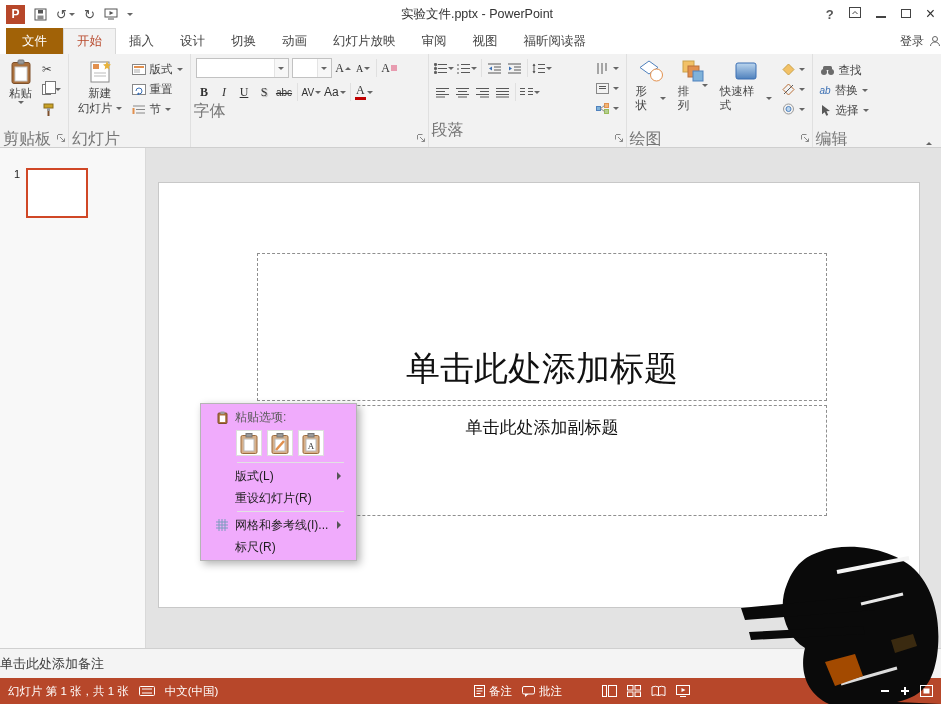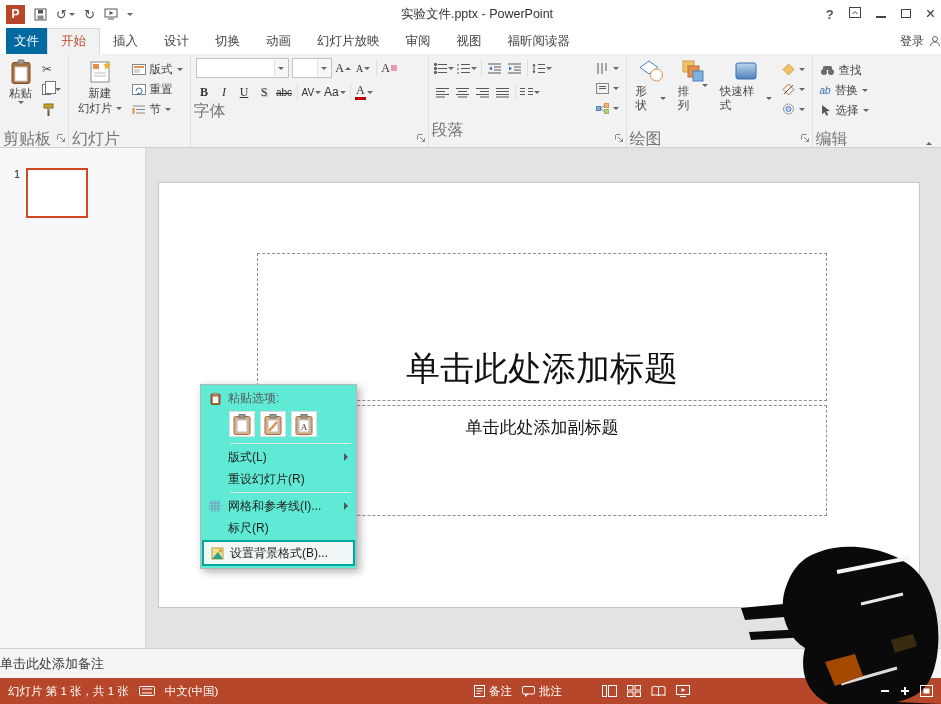--- a/index.html
+++ b/index.html
@@ -14,21 +14,21 @@
   .tb-title{position:absolute;left:13px;right:0;text-align:center;font-size:12.5px;color:#333;z-index:1}
   .winctl{margin-left:auto;display:flex;align-items:center;gap:15px;z-index:2;color:#444}
   .minbar{display:inline-block;width:10px;height:2px;background:#444}
   .maxbox{display:inline-block;width:10px;height:9px;border:1px solid #444}
   .closex{font-size:16px;line-height:1;color:#333}
   .helpq{font-size:13px;font-weight:bold;color:#555}
 
   
   .tabrow{height:26px;display:flex;align-items:stretch;background:#fff;padding-left:6px}
   .tab{display:flex;align-items:center;padding:0 13px;color:#444;font-size:12.5px;cursor:default}
-  .tab.file{background:#0369a1;color:#fff;padding:0 8px}
+  .tab.file{background:#a16207;color:#fff;padding:0 16px}
   .tab.active{background:#f2f2f2;color:#B7472A;border:1px solid #d8d8d8;border-bottom:none}
   .signin{margin-left:auto;display:flex;align-items:center;gap:5px;color:#444}
 
   
   .ribbon{height:94px;background:#f2f2f2;border-bottom:1px solid #cfcfcf;display:flex;position:relative}
   .rgroup{display:flex;flex-direction:column;border-right:1px solid #e0e0e0;padding:1px 3px 0;position:relative}
   .rcontent{flex:1;display:flex;align-items:flex-start}
   .rlabel{height:16px;font-size:16px;color:#777;text-align:left;line-height:16px}
   .launcher{position:absolute;right:2px;bottom:4px;line-height:0}
   .bigbtn{display:flex;flex-direction:column;align-items:center;gap:1px;padding:4px 6px 2px;color:#444;font-size:11.5px;line-height:1.25}
@@ -61,21 +61,21 @@
   .tbox{margin-top:20px;width:62px;height:50px;border:2px solid #D04726;background:#fff}
   .slidearea{flex:1;position:relative}
   .slide{position:absolute;left:12px;top:34px;width:762px;height:426px;background:#fff;border:1px solid #c8c8c8}
   .ph{position:absolute;border:1px dashed #8f8f8f;display:flex;justify-content:center}
   .ph-title{left:98px;top:70px;width:570px;height:148px;align-items:flex-end;padding-bottom:8px}
   .ph-title .t{font-family:"DejaVu Serif","Liberation Serif",serif;font-size:34px;color:#111}
   .ph-sub{left:98px;top:222px;width:570px;height:111px;align-items:flex-start;padding-top:10px}
   .ph-sub .t{font-family:"DejaVu Serif","Liberation Serif",serif;font-size:17px;color:#111}
 
   
-  .cmenu{position:absolute;left:200px;top:384px;width:157px;background:#5eead4;border:1px solid #b5b5b5;box-shadow:3px 3px 8px rgba(0,0,0,.3);padding:2px 1px;z-index:45;font-size:12px;color:#1e1e1e}
+  .cmenu{position:absolute;left:200px;top:403px;width:157px;background:#f0abfc;border:1px solid #b5b5b5;box-shadow:3px 3px 8px rgba(0,0,0,.3);padding:2px 8px;z-index:45;font-size:12px;color:#1e1e1e}
   .mrow{display:flex;align-items:center;height:22px;padding-right:7px}
   .mico{width:26px;display:flex;justify-content:center;align-items:center}
   .mlabel{flex:1}
   .mhead{color:#5a5a5a}
   .mpaste{display:flex;gap:5px;padding:2px 0 4px 27px}
   .pbtn{width:26px;height:26px;border:1px solid #ddd;background:#fff;display:flex;align-items:center;justify-content:center}
   .msep{height:1px;background:#e2e2e2;margin:2px 4px 2px 28px}
   .msel{border:2px solid #00A89C;background:#f0f7f6;height:26px;margin:1px 0 0}
 
   
@@ -722,30 +722,20 @@
             </g>
           </svg>
         </span>
       <span class="mlabel">网格和参考线(I)...</span>
       <span class="caret-r"></span>
     </div>
     <div class="mrow">
       <span class="mico"></span>
       <span class="mlabel">标尺(R)</span>
     </div>
-    <div class="mrow msel">
-      <span class="mico">
-          <svg width="13" height="13">
-            <rect x="1" y="1" width="11" height="11" fill="#f2e28a" stroke="#b9a23a"></rect>
-            <polygon points="1,12 7,5 12,12" fill="#2e9e8e"></polygon>
-            <circle cx="9.5" cy="3.8" r="1.6" fill="#e2904e"></circle>
-          </svg>
-        </span>
-      <span class="mlabel">设置背景格式(B)...</span>
-    </div>
   </div>
 
   <div class="watermark">
     <svg width="200" height="160" viewBox="0 0 200 160">
       <path d="M78,8 C110,-4 156,6 176,28 C196,50 200,84 196,112 C192,136 184,152 156,158 L200,160 L88,160 C66,150 58,128 64,104 C44,92 36,64 46,40 C54,20 64,13 78,8 Z" fill="#0a0a0a"></path>
       <path d="M0,64 L128,52 L134,66 L4,76 Z" fill="#0a0a0a"></path>
       <path d="M8,88 L122,82 L124,90 L10,96 Z" fill="#0a0a0a"></path>
       <path d="M96,28 L168,14" stroke="#f5f5f5" stroke-width="4" fill="none"></path>
       <path d="M120,60 L162,50" stroke="#e8e8e8" stroke-width="3" fill="none"></path>
       <path d="M100,140 L156,124" stroke="#dcdcdc" stroke-width="3" fill="none"></path>

